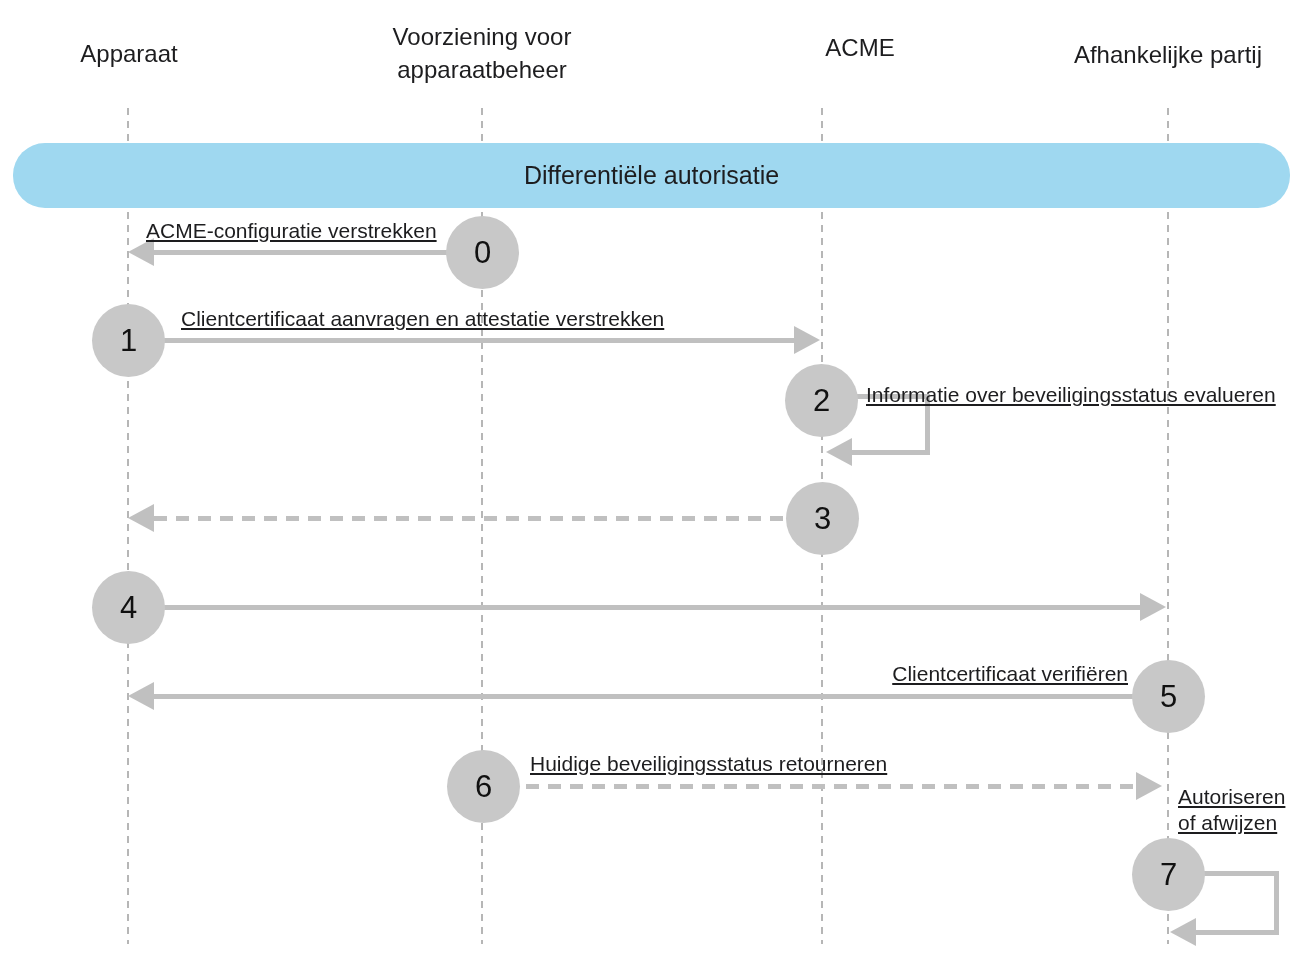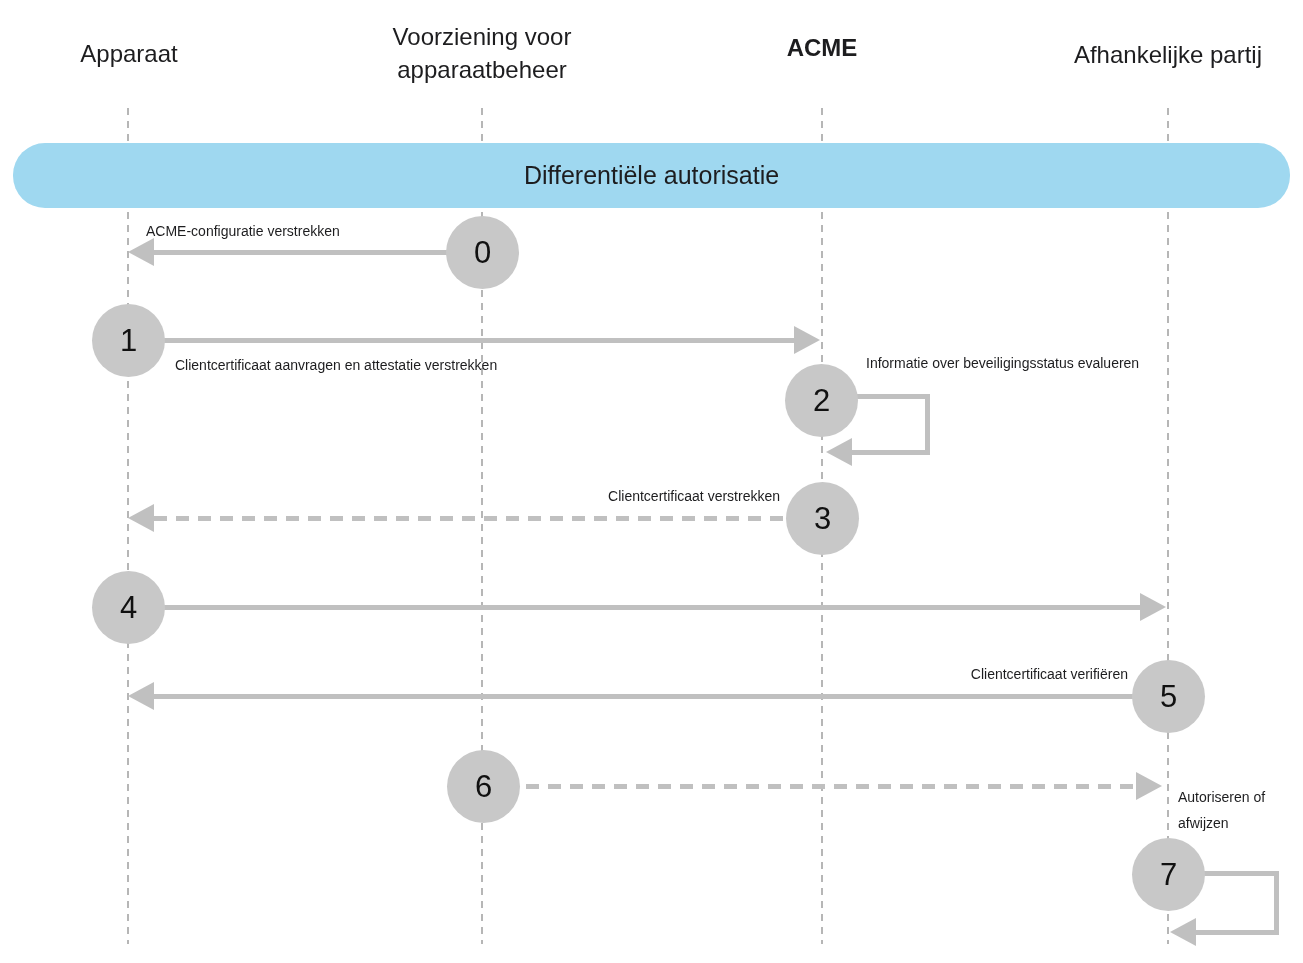--- a/index.html
+++ b/index.html
@@ -25,23 +25,24 @@
   }
   .banner{
     position:absolute;
     left:13px;top:143px;width:1277px;height:65px;
     border-radius:32px;
     display:flex;align-items:center;justify-content:center;
     font-size:25px;
   }
   .msg-label{
     position:absolute;
-    font-size:14px;
+    font-size:21px;
     line-height:24px;
     white-space:nowrap;
+    text-decoration:underline;
   }
   .msg-label.wrap{white-space:normal;line-height:26px;}
   .line-solid{position:absolute;height:5px;}
   .line-dashed{position:absolute;height:5px;}
   .head-left{
     position:absolute;width:0;height:0;
     border-top:14px solid transparent;
     border-bottom:14px solid transparent;
     border-right-width:26px;border-right-style:solid;
   }
@@ -71,58 +72,58 @@
 
 <div id="stage">
 
   <div class="lifeline" style="left:127px;top:108px;height:836px;"></div>
   <div class="lifeline" style="left:481px;top:108px;height:836px;"></div>
   <div class="lifeline" style="left:821px;top:108px;height:836px;"></div>
   <div class="lifeline" style="left:1167px;top:108px;height:836px;"></div>
 
   <div class="actor" style="left:29px;top:37px;width:200px;">Apparaat</div>
   <div class="actor" style="left:352px;top:20px;width:260px;">Voorziening voor apparaatbeheer</div>
-  <div class="actor" style="left:722px;top:31px;width:200px;font-weight:bold;">ACME</div>
+  <div class="actor" style="left:760px;top:31px;width:200px;">ACME</div>
   <div class="actor" style="left:1048px;top:38px;width:240px;">Afhankelijke partij</div>
 
   <div class="banner" style="background:#9fd8f0;">
     <span>Differentiële autorisatie</span>
   </div>
 
   <div class="line-solid" style="left:150px;top:250px;width:332px;background:#c0c0c0;"></div>
   <div class="head-left" style="left:128px;top:238px;border-right-color:#c0c0c0;"></div>
   <div class="msg-label" style="left:146px;top:219px;">ACME-configuratie verstrekken</div>
   <div class="step-circle" style="left:446px;top:216px;background:#c8c8c8;">0</div>
 
   <div class="line-solid" style="left:128px;top:338px;width:668px;background:#c0c0c0;"></div>
   <div class="head-right" style="left:794px;top:326px;border-left-color:#c0c0c0;"></div>
-  <div class="msg-label" style="left:175px;top:307px;margin-top:46px;">Clientcertificaat aanvragen en attestatie verstrekken</div>
+  <div class="msg-label" style="left:181px;top:307px;">Clientcertificaat aanvragen en attestatie verstrekken</div>
   <div class="step-circle" style="left:92px;top:304px;background:#c8c8c8;">1</div>
 
   <div class="loop" style="left:850px;top:394px;width:80px;height:61px;border-color:#c0c0c0;border-width:5px;"></div>
   <div class="head-left" style="left:826px;top:438px;border-right-color:#c0c0c0;"></div>
-  <div class="msg-label" style="left:866px;top:351px;">Informatie over beveiligingsstatus evalueren</div>
+  <div class="msg-label" style="left:866px;top:383px;">Informatie over beveiligingsstatus evalueren</div>
   <div class="step-circle" style="left:785px;top:364px;background:#c8c8c8;">2</div>
 
   <div class="line-dashed" style="left:154px;top:516px;width:668px;background:repeating-linear-gradient(90deg,#c0c0c0 0 13px,transparent 13px 22px);"></div>
   <div class="head-left" style="left:128px;top:504px;border-right-color:#c0c0c0;"></div>
-  <div class="msg-label" style="left:460px;top:484px;width:320px;text-align:right;">Clientcertificaat verstrekken</div>
   <div class="step-circle" style="left:786px;top:482px;background:#c8c8c8;">3</div>
 
   <div class="line-solid" style="left:128px;top:605px;width:1014px;background:#c0c0c0;"></div>
   <div class="head-right" style="left:1140px;top:593px;border-left-color:#c0c0c0;"></div>
   <div class="step-circle" style="left:92px;top:571px;background:#c8c8c8;">4</div>
 
   <div class="line-solid" style="left:150px;top:694px;width:1018px;background:#c0c0c0;"></div>
   <div class="head-left" style="left:128px;top:682px;border-right-color:#c0c0c0;"></div>
   <div class="msg-label" style="left:808px;top:662px;width:320px;text-align:right;">Clientcertificaat verifiëren</div>
   <div class="step-circle" style="left:1132px;top:660px;background:#c8c8c8;">5</div>
 
   <div class="line-dashed" style="left:482px;top:784px;width:656px;background:repeating-linear-gradient(90deg,#c0c0c0 0 13px,transparent 13px 22px);"></div>
   <div class="head-right" style="left:1136px;top:772px;border-left-color:#c0c0c0;"></div>
+  <div class="msg-label" style="left:530px;top:752px;">Huidige beveiligingsstatus retourneren</div>
   <div class="step-circle" style="left:447px;top:750px;background:#c8c8c8;">6</div>
 
   <div class="loop" style="left:1196px;top:871px;width:83px;height:64px;border-color:#c0c0c0;border-width:5px;"></div>
   <div class="head-left" style="left:1170px;top:918px;border-right-color:#c0c0c0;"></div>
   <div class="msg-label wrap" style="left:1178px;top:784px;width:120px;">Autoriseren of afwijzen</div>
   <div class="step-circle" style="left:1132px;top:838px;background:#c8c8c8;">7</div>
 
 </div>
 
 </body></html>

